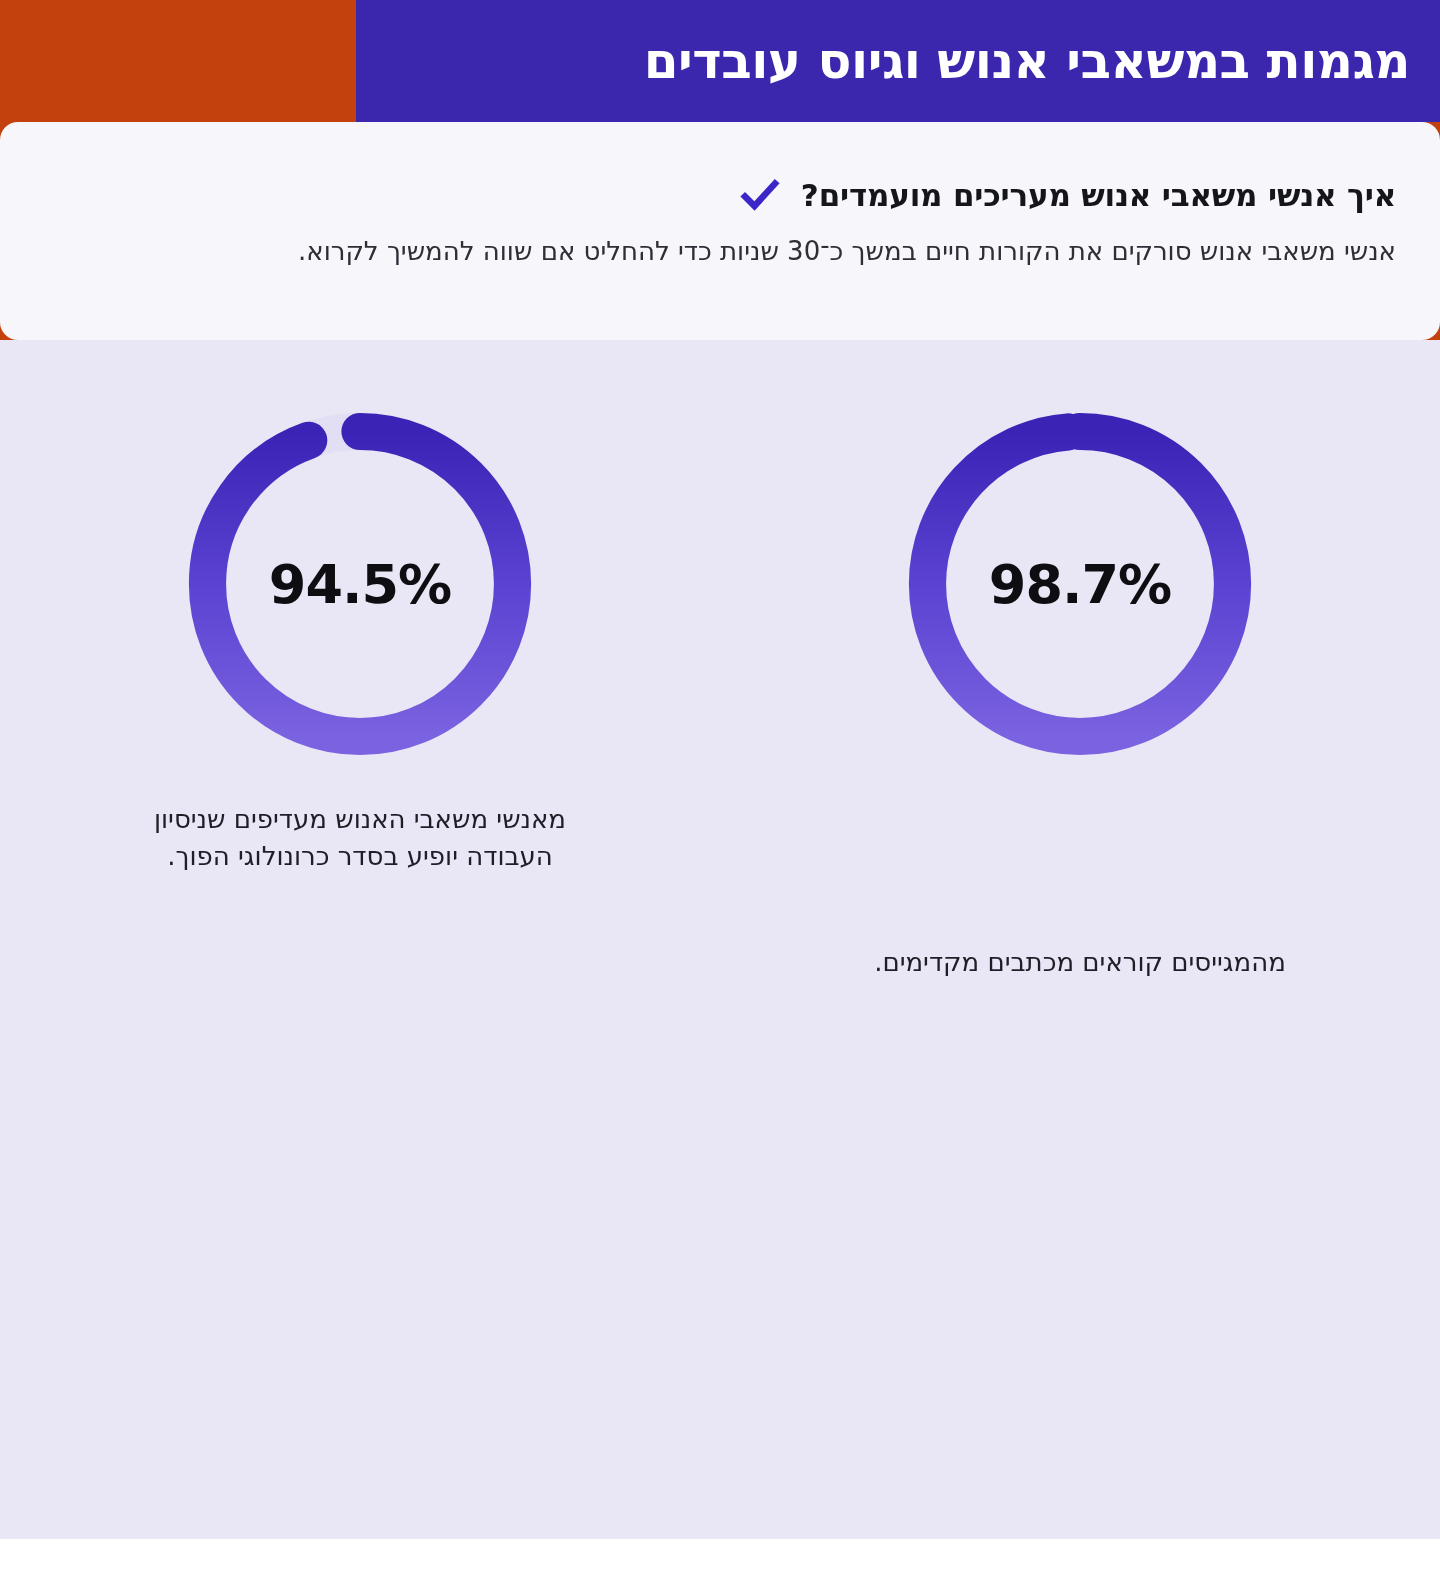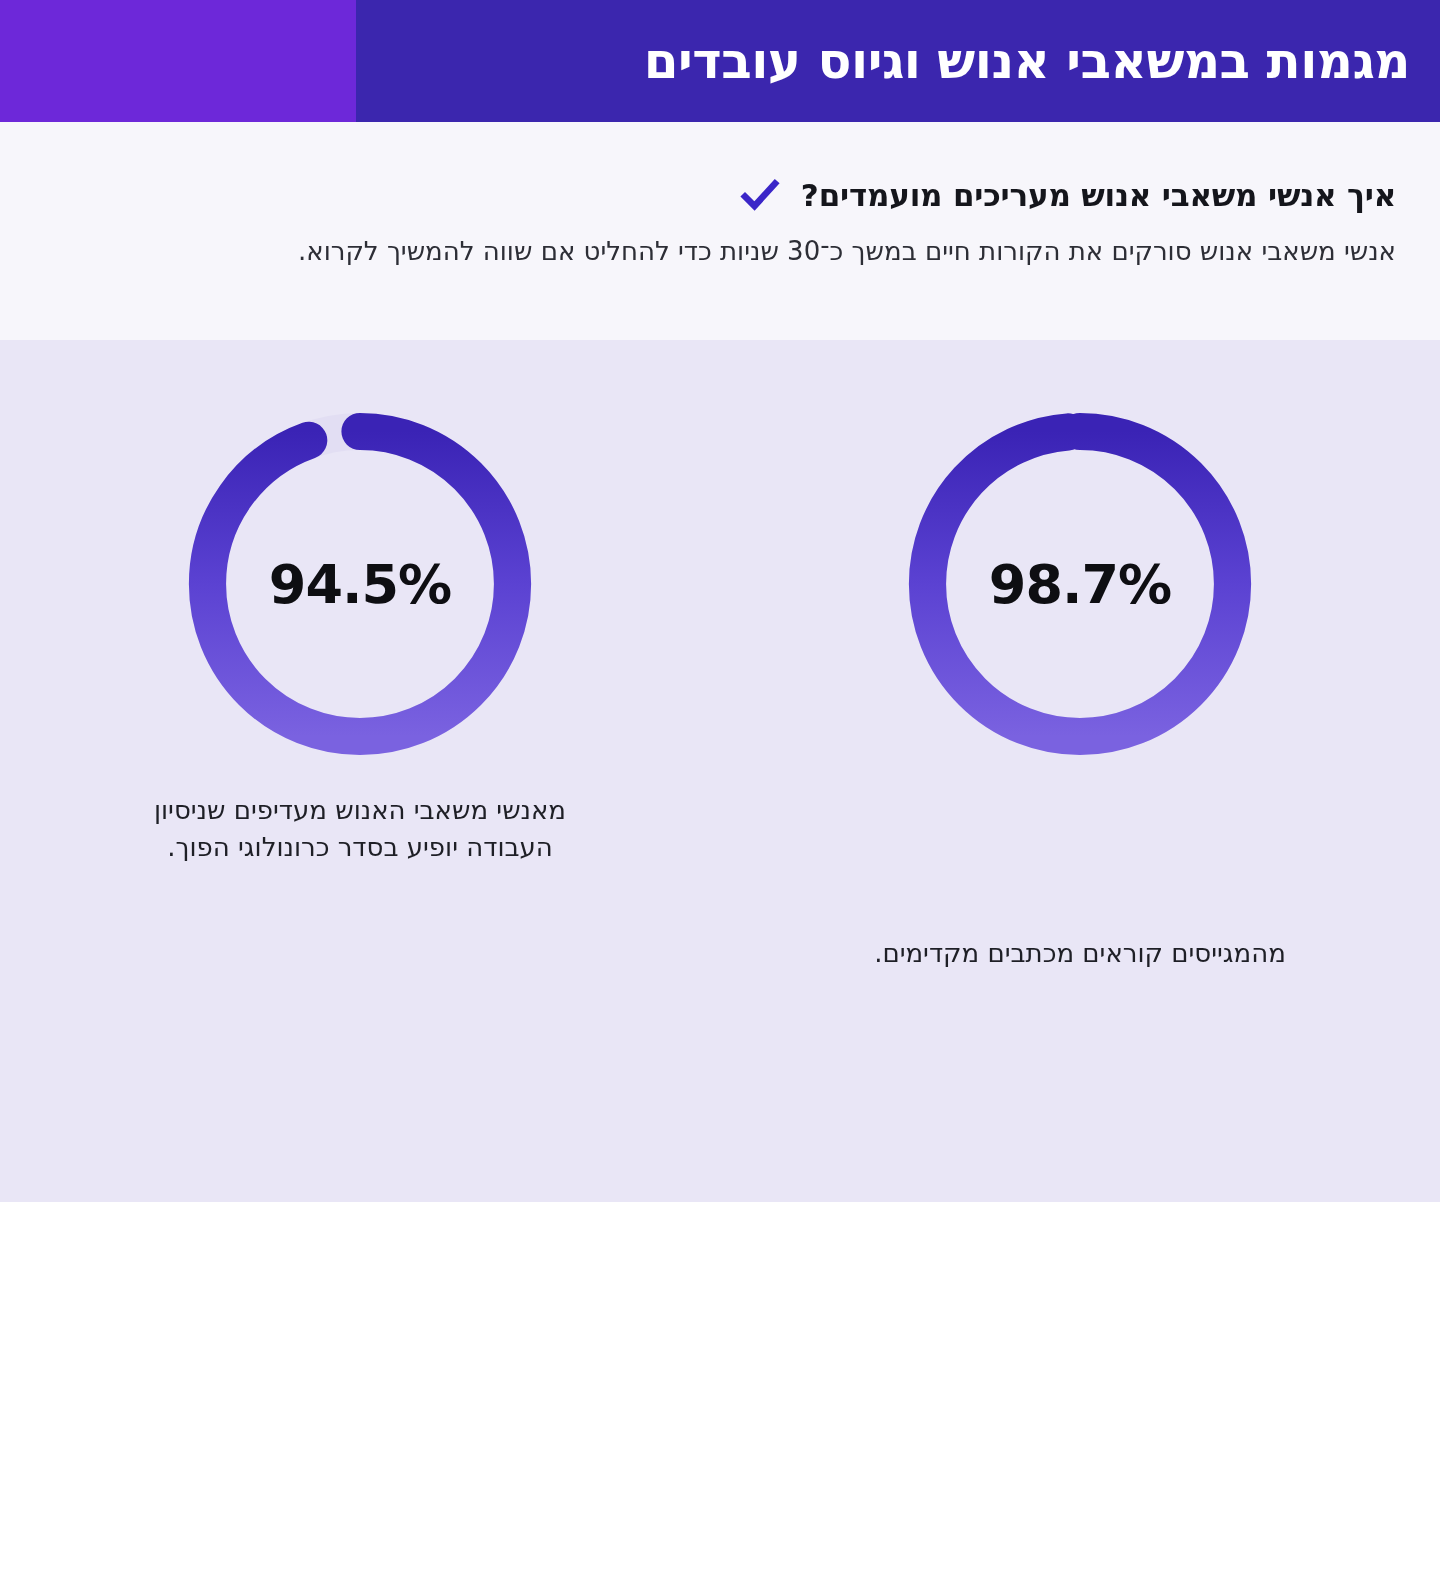--- a/index.html
+++ b/index.html
@@ -8,23 +8,23 @@
   html, body {
     width: 1440px;
     height: 1573px;
     background: #ffffff;
     font-family: "DejaVu Sans", "Liberation Sans", sans-serif;
   }
 
   #page {
     position: relative;
     width: 1440px;
-    height: 1202px;
+    height: 1539px;
     overflow: hidden;
-    background: #6d28d9;
+    background: #c2410c;
   }
 
   
   .banner {
     position: absolute;
     top: 0;
     left: 356px;
     width: 1084px;
     height: 122px;
     background: #3b26ae;
@@ -45,20 +45,21 @@
 
   
   .intro {
     position: absolute;
     top: 122px;
     left: 0;
     width: 1440px;
     height: 218px;
     background: #f7f6fb;
     direction: rtl;
+    border-radius: 18px;
   }
 
   .intro-heading-row {
     position: absolute;
     top: 52px;
     right: 44px;
     display: flex;
     align-items: center;
     gap: 20px;
   }
@@ -135,21 +136,21 @@
     transform: translate(-50%, -50%);
     font-size: 54px;
     font-weight: 700;
     color: #0e0e12;
     letter-spacing: -1px;
     direction: ltr;
     text-align: right;
   }
 
   .stat-caption {
-    margin-top: 22px;
+    margin-top: 31px;
     width: 480px;
     text-align: center;
     font-size: 26px;
     line-height: 1.44;
     color: #1e1f26;
     font-weight: 400;
   }
   .stat-cell.row2 .stat-caption { margin-top: 24px; }
 </style>
 </head>

